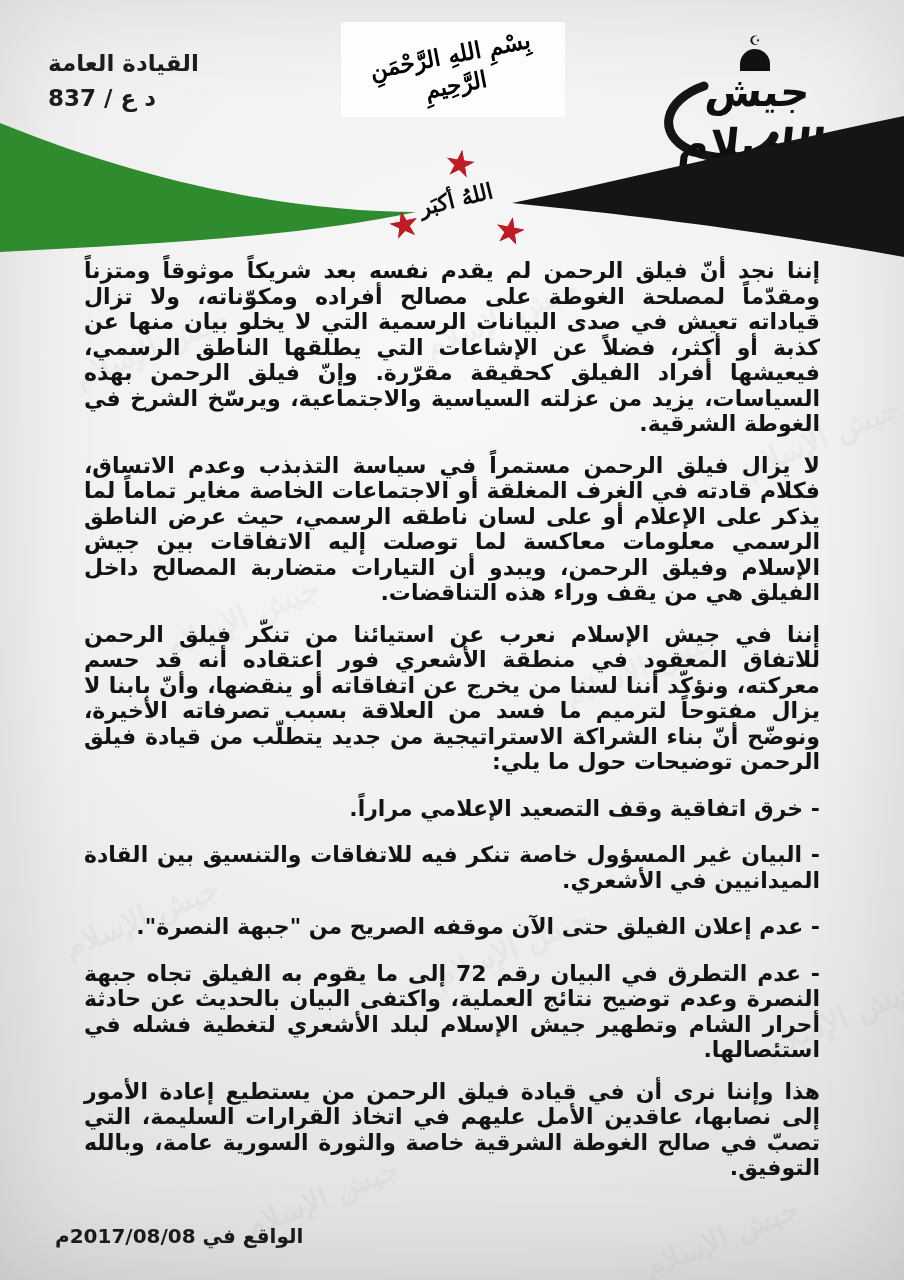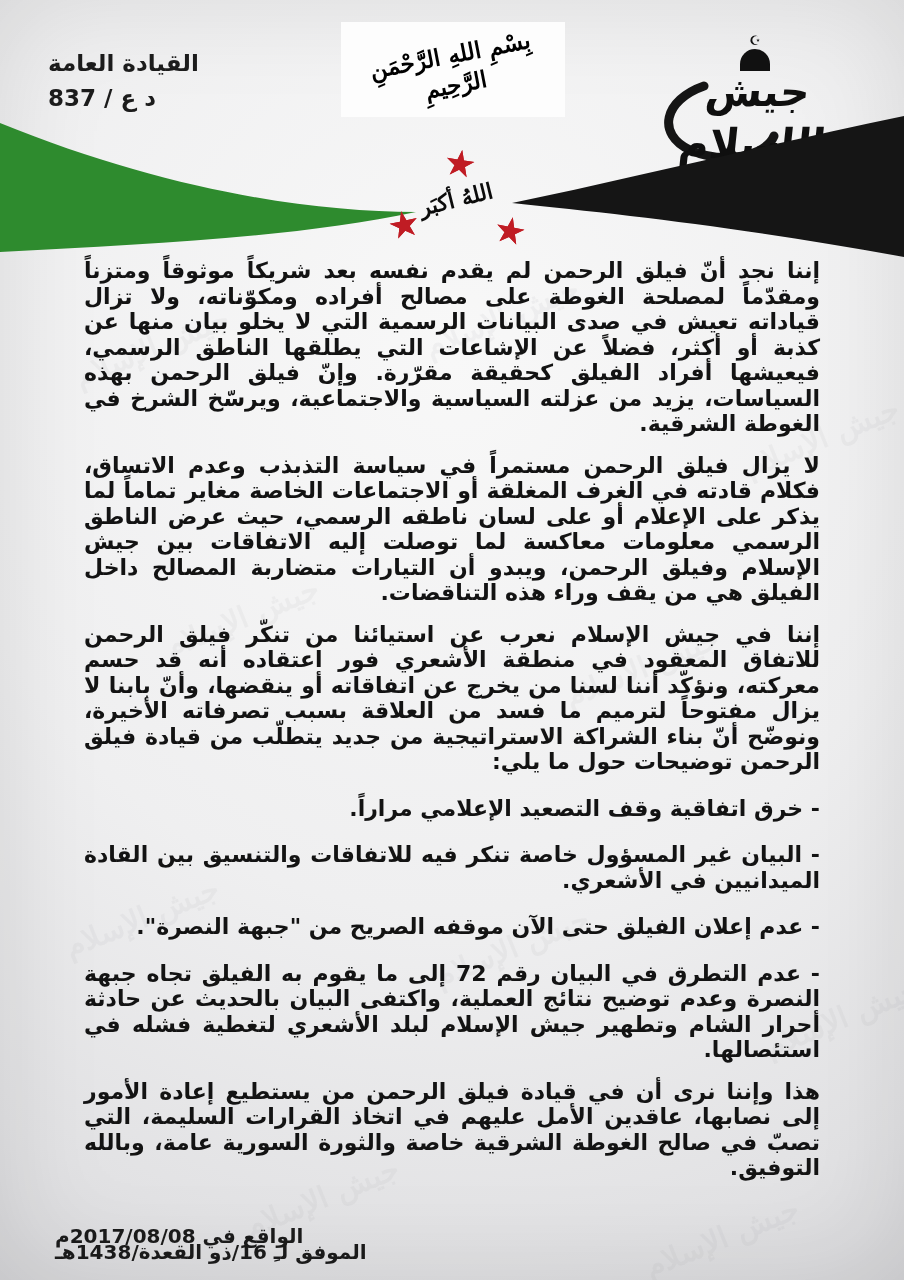--- a/index.html
+++ b/index.html
@@ -154,15 +154,14 @@
     <div class="bullets">
       <div class="bullet">- خرق اتفاقية وقف التصعيد الإعلامي مراراً.</div>
       <div class="bullet">- البيان غير المسؤول خاصة تنكر فيه للاتفاقات والتنسيق بين القادة الميدانيين في الأشعري.</div>
       <div class="bullet">- عدم إعلان الفيلق حتى الآن موقفه الصريح من "جبهة النصرة".</div>
       <div class="bullet">- عدم التطرق في البيان رقم 72 إلى ما يقوم به الفيلق تجاه جبهة النصرة وعدم توضيح نتائج العملية، واكتفى البيان بالحديث عن حادثة أحرار الشام وتطهير جيش الإسلام لبلد الأشعري لتغطية فشله في استئصالها.</div>
     </div>
     <p class="closing">هذا وإننا نرى أن في قيادة فيلق الرحمن من يستطيع إعادة الأمور إلى نصابها، عاقدين الأمل عليهم في اتخاذ القرارات السليمة، التي تصبّ في صالح الغوطة الشرقية خاصة والثورة السورية عامة، وبالله التوفيق.</p>
   </div>
 
   <div class="footer-line greg">الواقع في 2017/08/08م</div>
-  <div class="footer-line hijri">الموفق لـِ 16/ذو القعدة/1438هـ</div>
 
 </div>
 
 </body></html>

